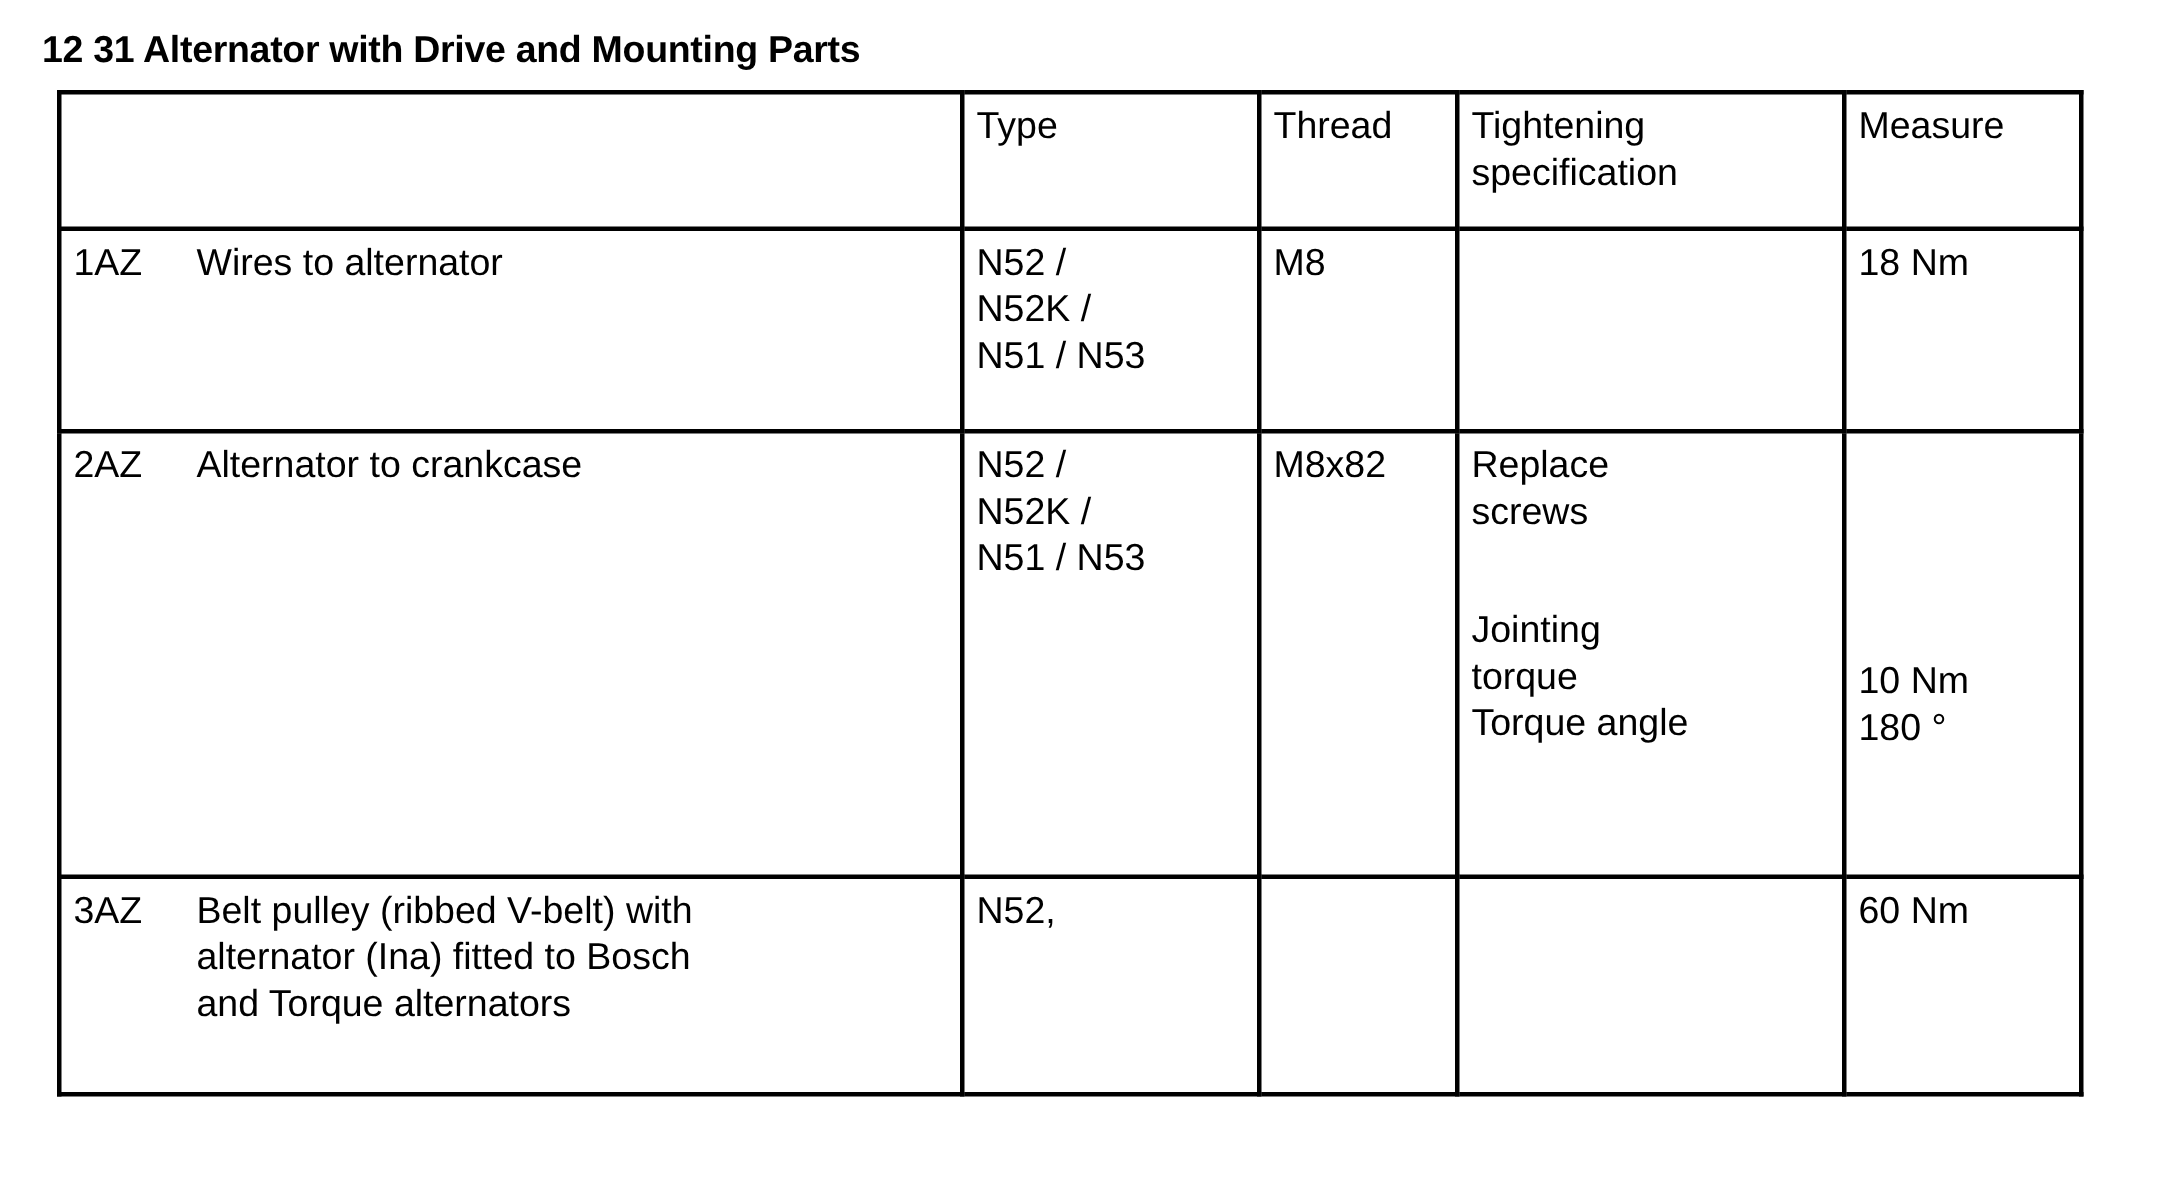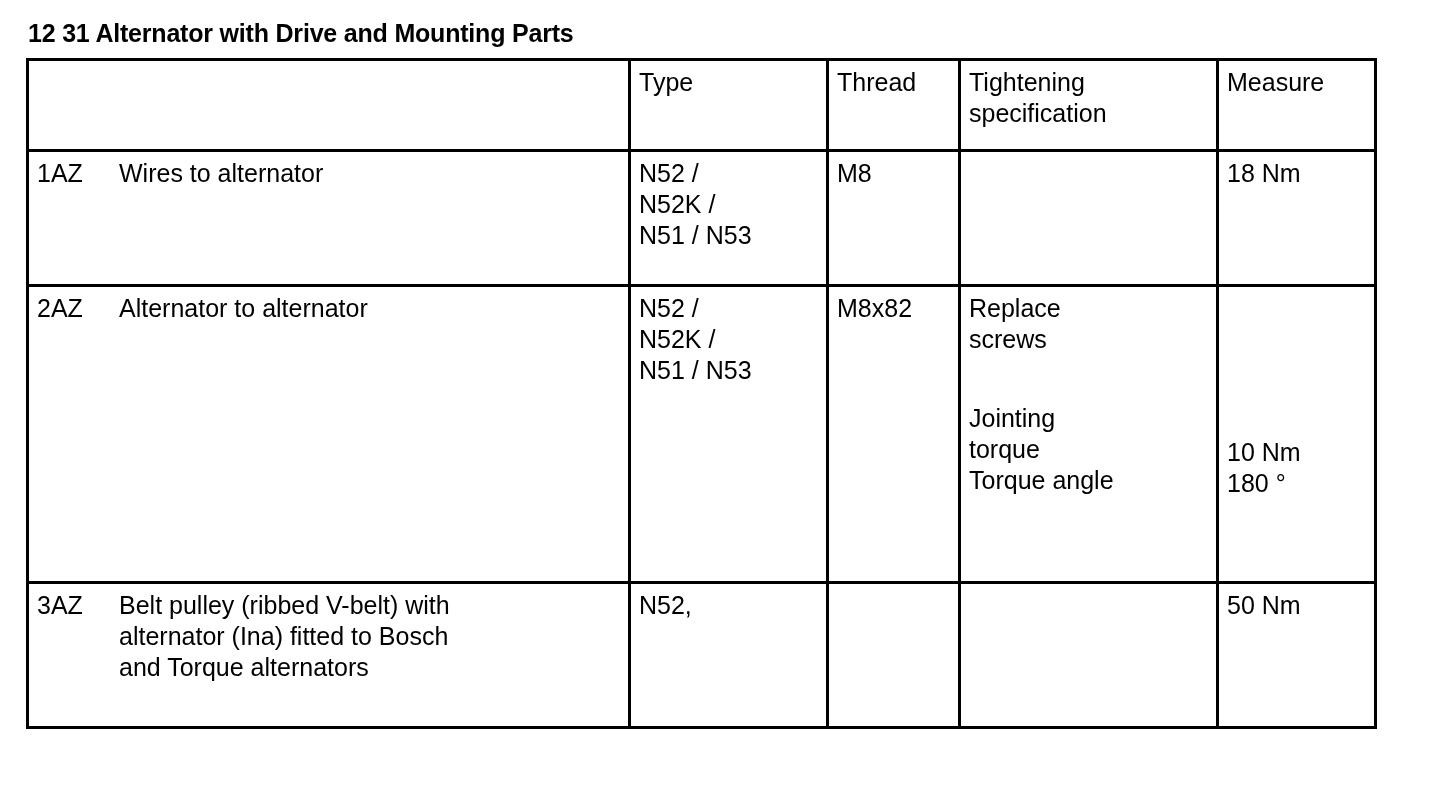--- a/index.html
+++ b/index.html
@@ -26,21 +26,21 @@
     font-weight: bold;
     line-height: 30px;
     letter-spacing: -0.2px;
     margin: 0 0 10px 2px;
     white-space: nowrap;
   }
   table.spec {
     border-collapse: collapse;
     table-layout: fixed;
     width: 1348px;
-    margin: 0;
+    margin: 12px;
   }
   table.spec td, table.spec th {
     border: 3px solid #000000;
     vertical-align: top;
     padding: 6px 8px 8px 8px;
     font-size: 25px;
     line-height: 31px;
     font-weight: normal;
     text-align: left;
   }
@@ -120,21 +120,21 @@
         </td>
         <td class="thread-cell">M8</td>
         <td class="tight-cell"></td>
         <td class="meas-cell">
           <span class="line nowrap">18 Nm</span>
         </td>
       </tr>
 
       <tr class="row-2az">
         <td class="desc-cell">
-          <span class="row-label">2AZ</span><span class="row-text">Alternator to alternator</span>
+          <span class="row-label">2AZ</span><span class="row-text">Alternator to crankcase</span>
         </td>
         <td class="type-cell">
           <span class="line">N52 /</span>
           <span class="line">N52K /</span>
           <span class="line">N51 / N53</span>
         </td>
         <td class="thread-cell">M8x82</td>
         <td class="tight-cell">
           <span class="line">Replace</span>
           <span class="line">screws</span>
@@ -160,19 +160,19 @@
             <span class="line">alternator (Ina) fitted to Bosch</span>
             <span class="line">and Torque alternators</span>
           </span>
         </td>
         <td class="type-cell">
           <span class="line">N52,</span>
         </td>
         <td class="thread-cell"></td>
         <td class="tight-cell"></td>
         <td class="meas-cell">
-          <span class="line nowrap">50 Nm</span>
+          <span class="line nowrap">60 Nm</span>
         </td>
       </tr>
 
     </tbody>
   </table>
 </div>
 
 </body></html>

